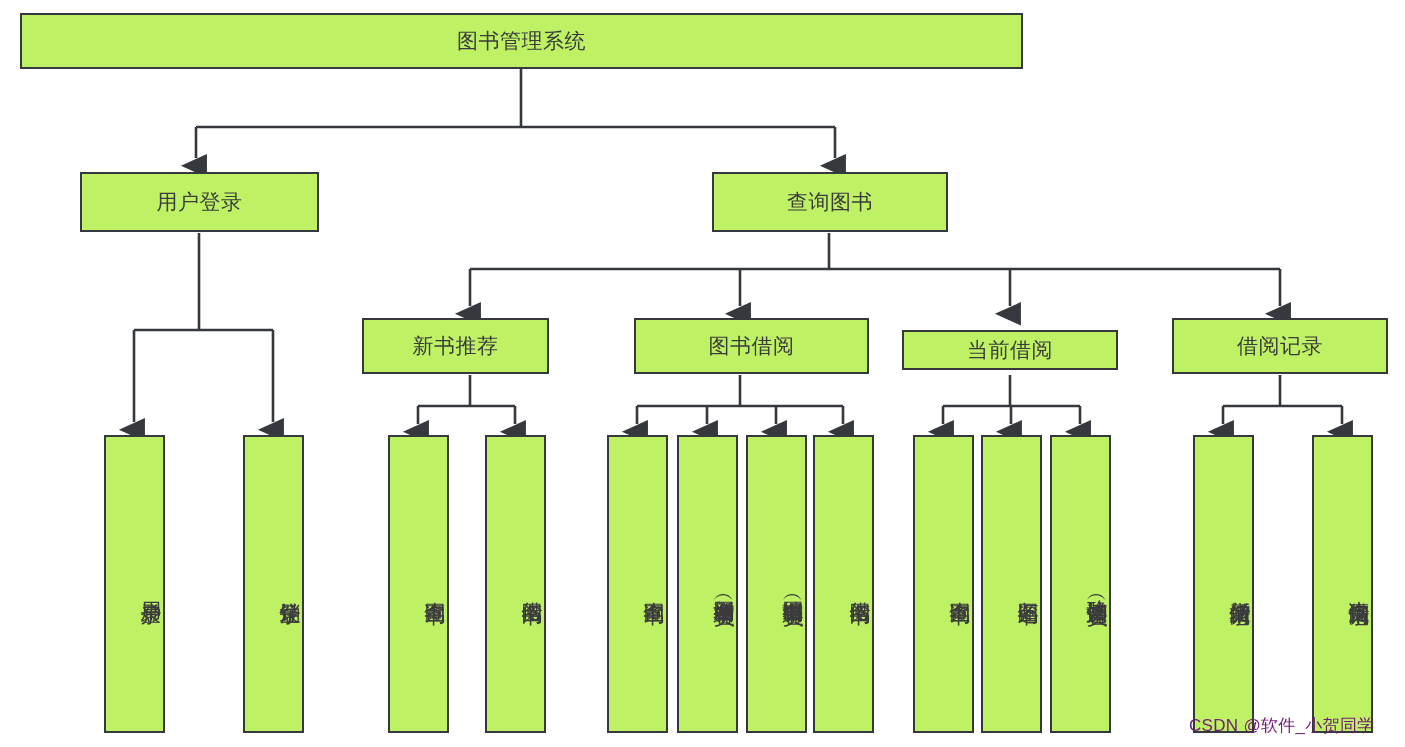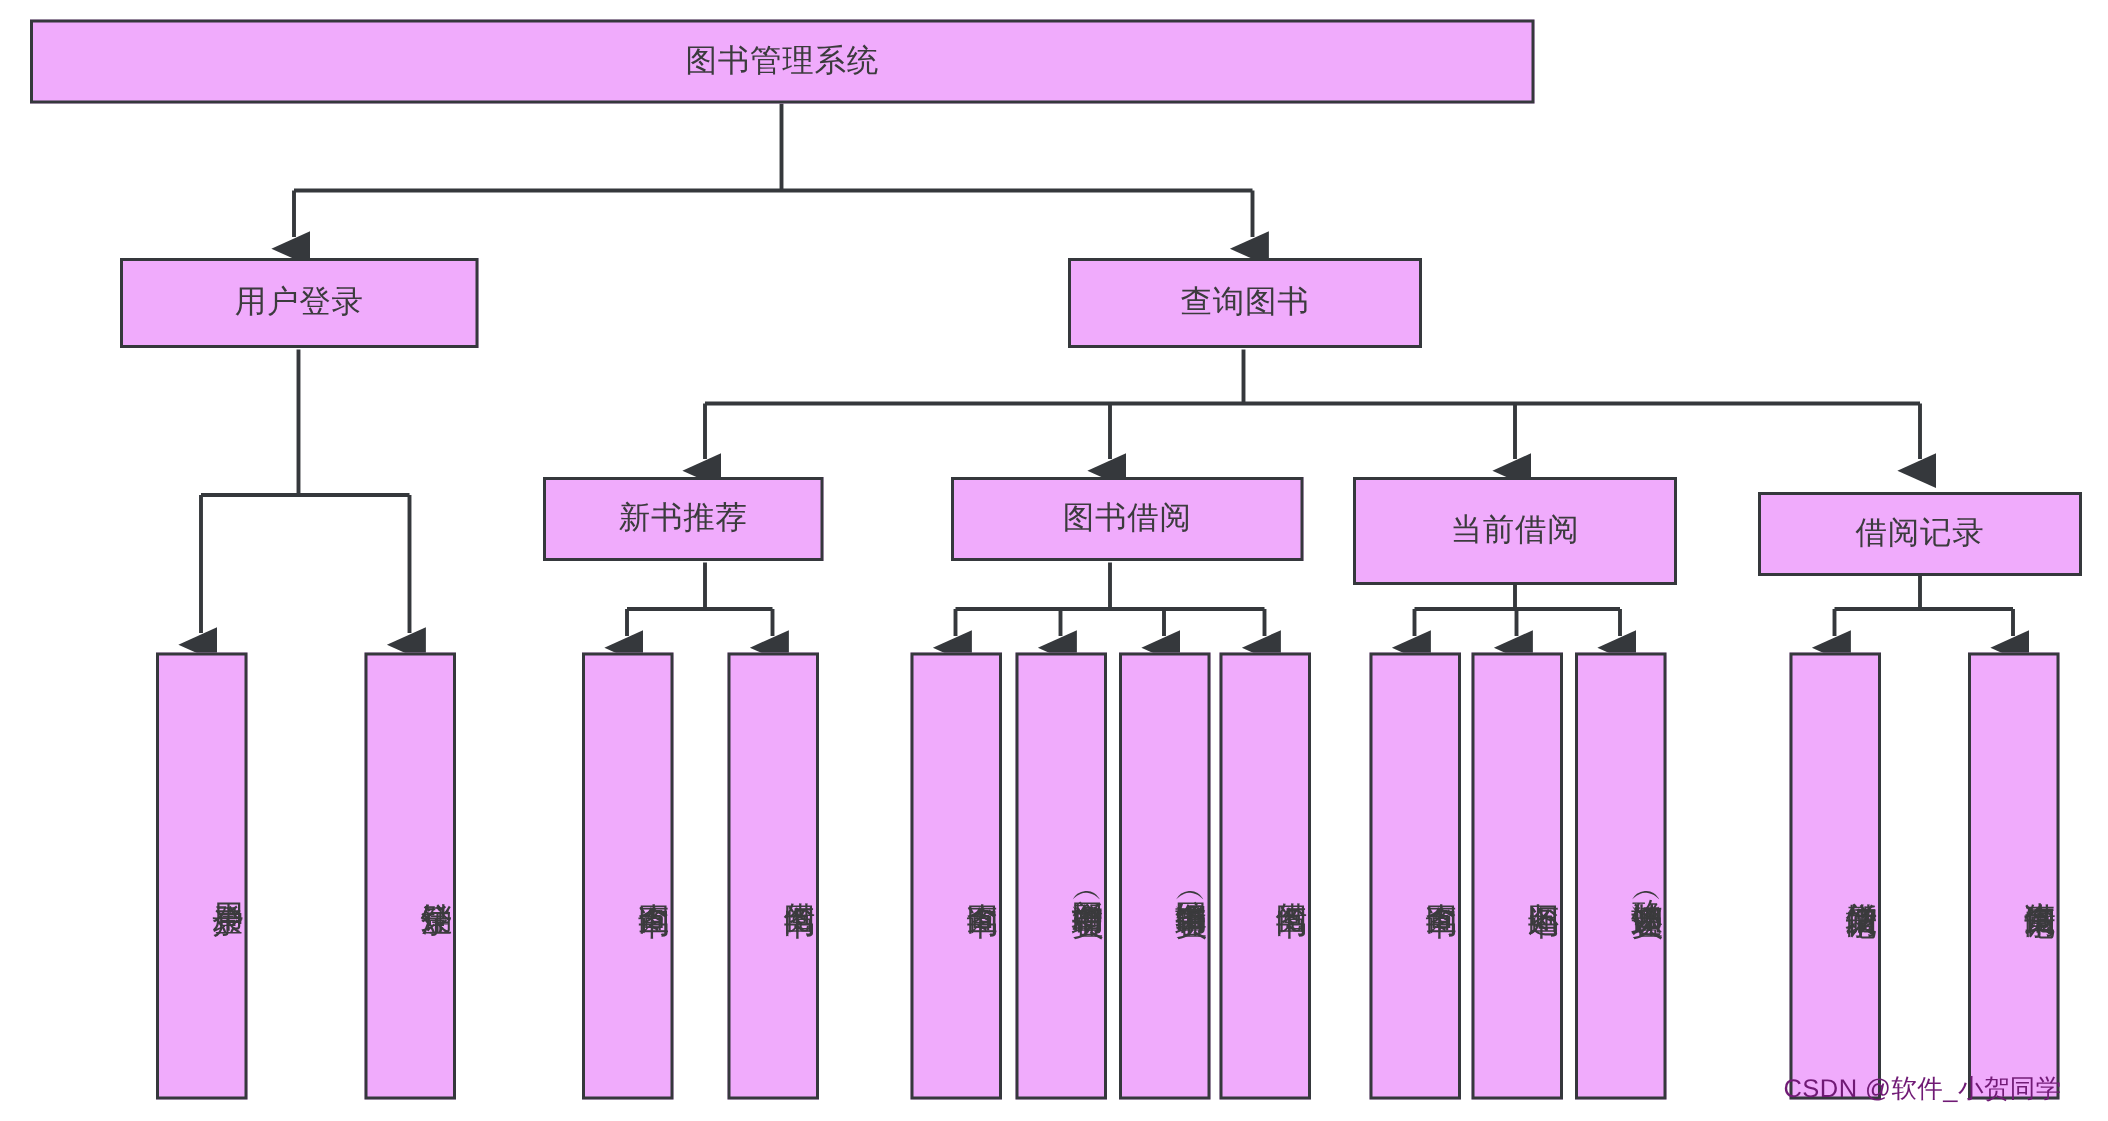--- a/index.html
+++ b/index.html
@@ -22,21 +22,21 @@
     left: 0;
     top: 0;
     width: 1405px;
     height: 747px;
     pointer-events: none;
   }
   .node {
     position: absolute;
     box-sizing: border-box;
     border: 2px solid #35383c;
-    background: #f0abfc;
+    background: #bef264;
     display: flex;
     align-items: center;
     justify-content: center;
     color: #3b3b3d;
     line-height: 1.18;
     text-align: center;
   }
   .node.horiz {
     font-size: 21px;
     letter-spacing: 0.5px;
@@ -128,24 +128,24 @@
   <div class="node horiz" style="left:712px; top:172px; width:236px; height:60px;">
     <span class="label">查询图书</span>
   </div>
 
   <div class="node horiz" style="left:362px; top:318px; width:187px; height:56px;">
     <span class="label">新书推荐</span>
   </div>
   <div class="node horiz" style="left:634px; top:318px; width:235px; height:56px;">
     <span class="label">图书借阅</span>
   </div>
-  <div class="node horiz" style="left:902px; top:318px; width:216px; height:72px;">
+  <div class="node horiz" style="left:902px; top:330px; width:216px; height:40px;">
     <span class="label">当前借阅</span>
   </div>
-  <div class="node horiz" style="left:1172px; top:328px; width:216px; height:56px;">
+  <div class="node horiz" style="left:1172px; top:318px; width:216px; height:56px;">
     <span class="label">借阅记录</span>
   </div>
 
   <div class="node vert" style="left:104px; top:435px; width:61px; height:298px;">
     <span class="label">用户登录</span>
   </div>
   <div class="node vert" style="left:243px; top:435px; width:61px; height:298px;">
     <span class="label">注销登录</span>
   </div>
 

